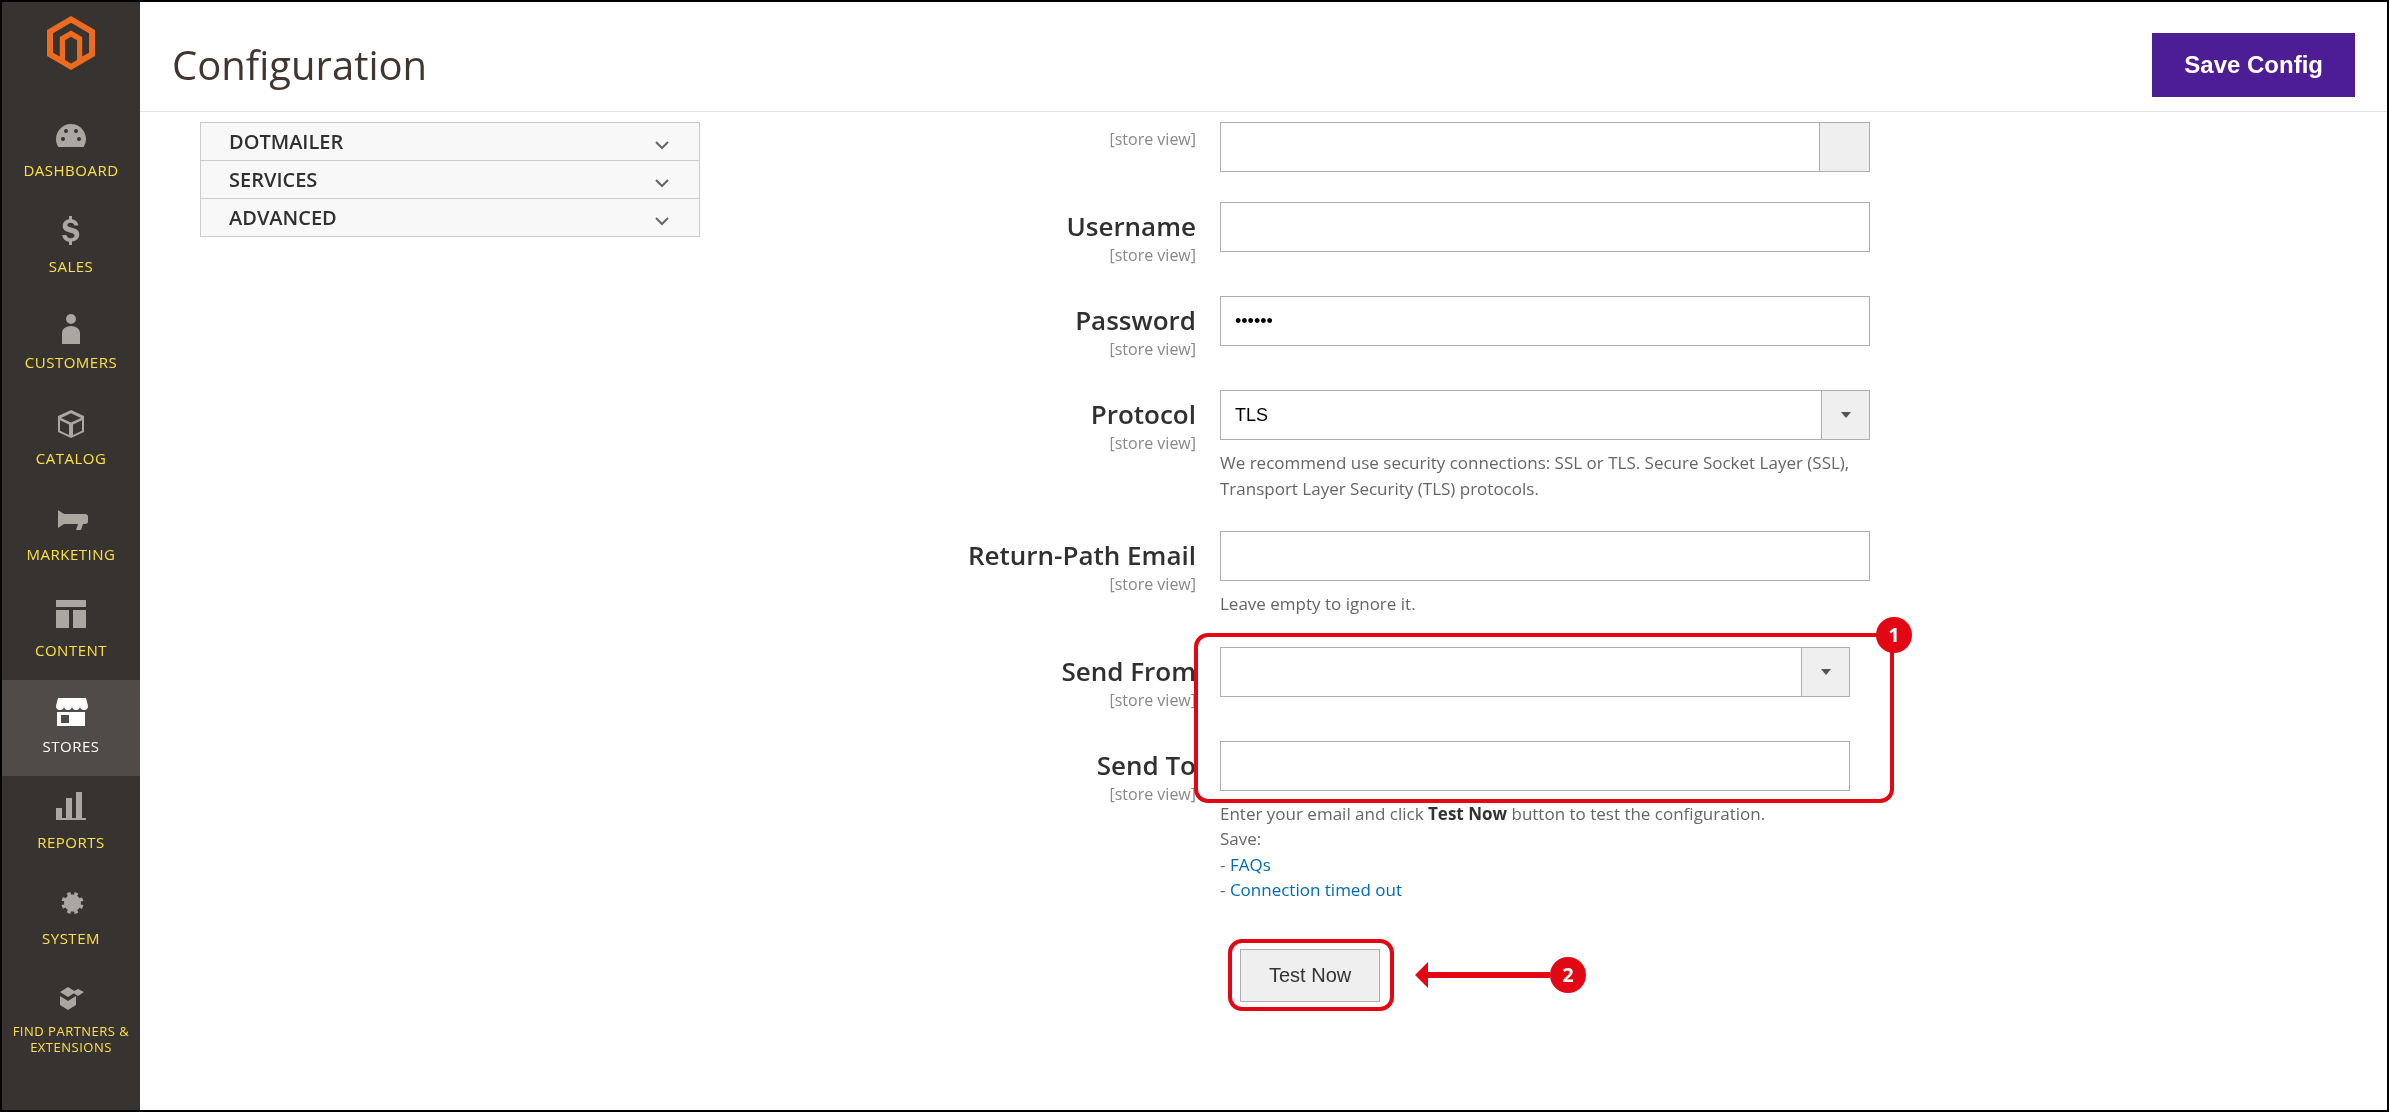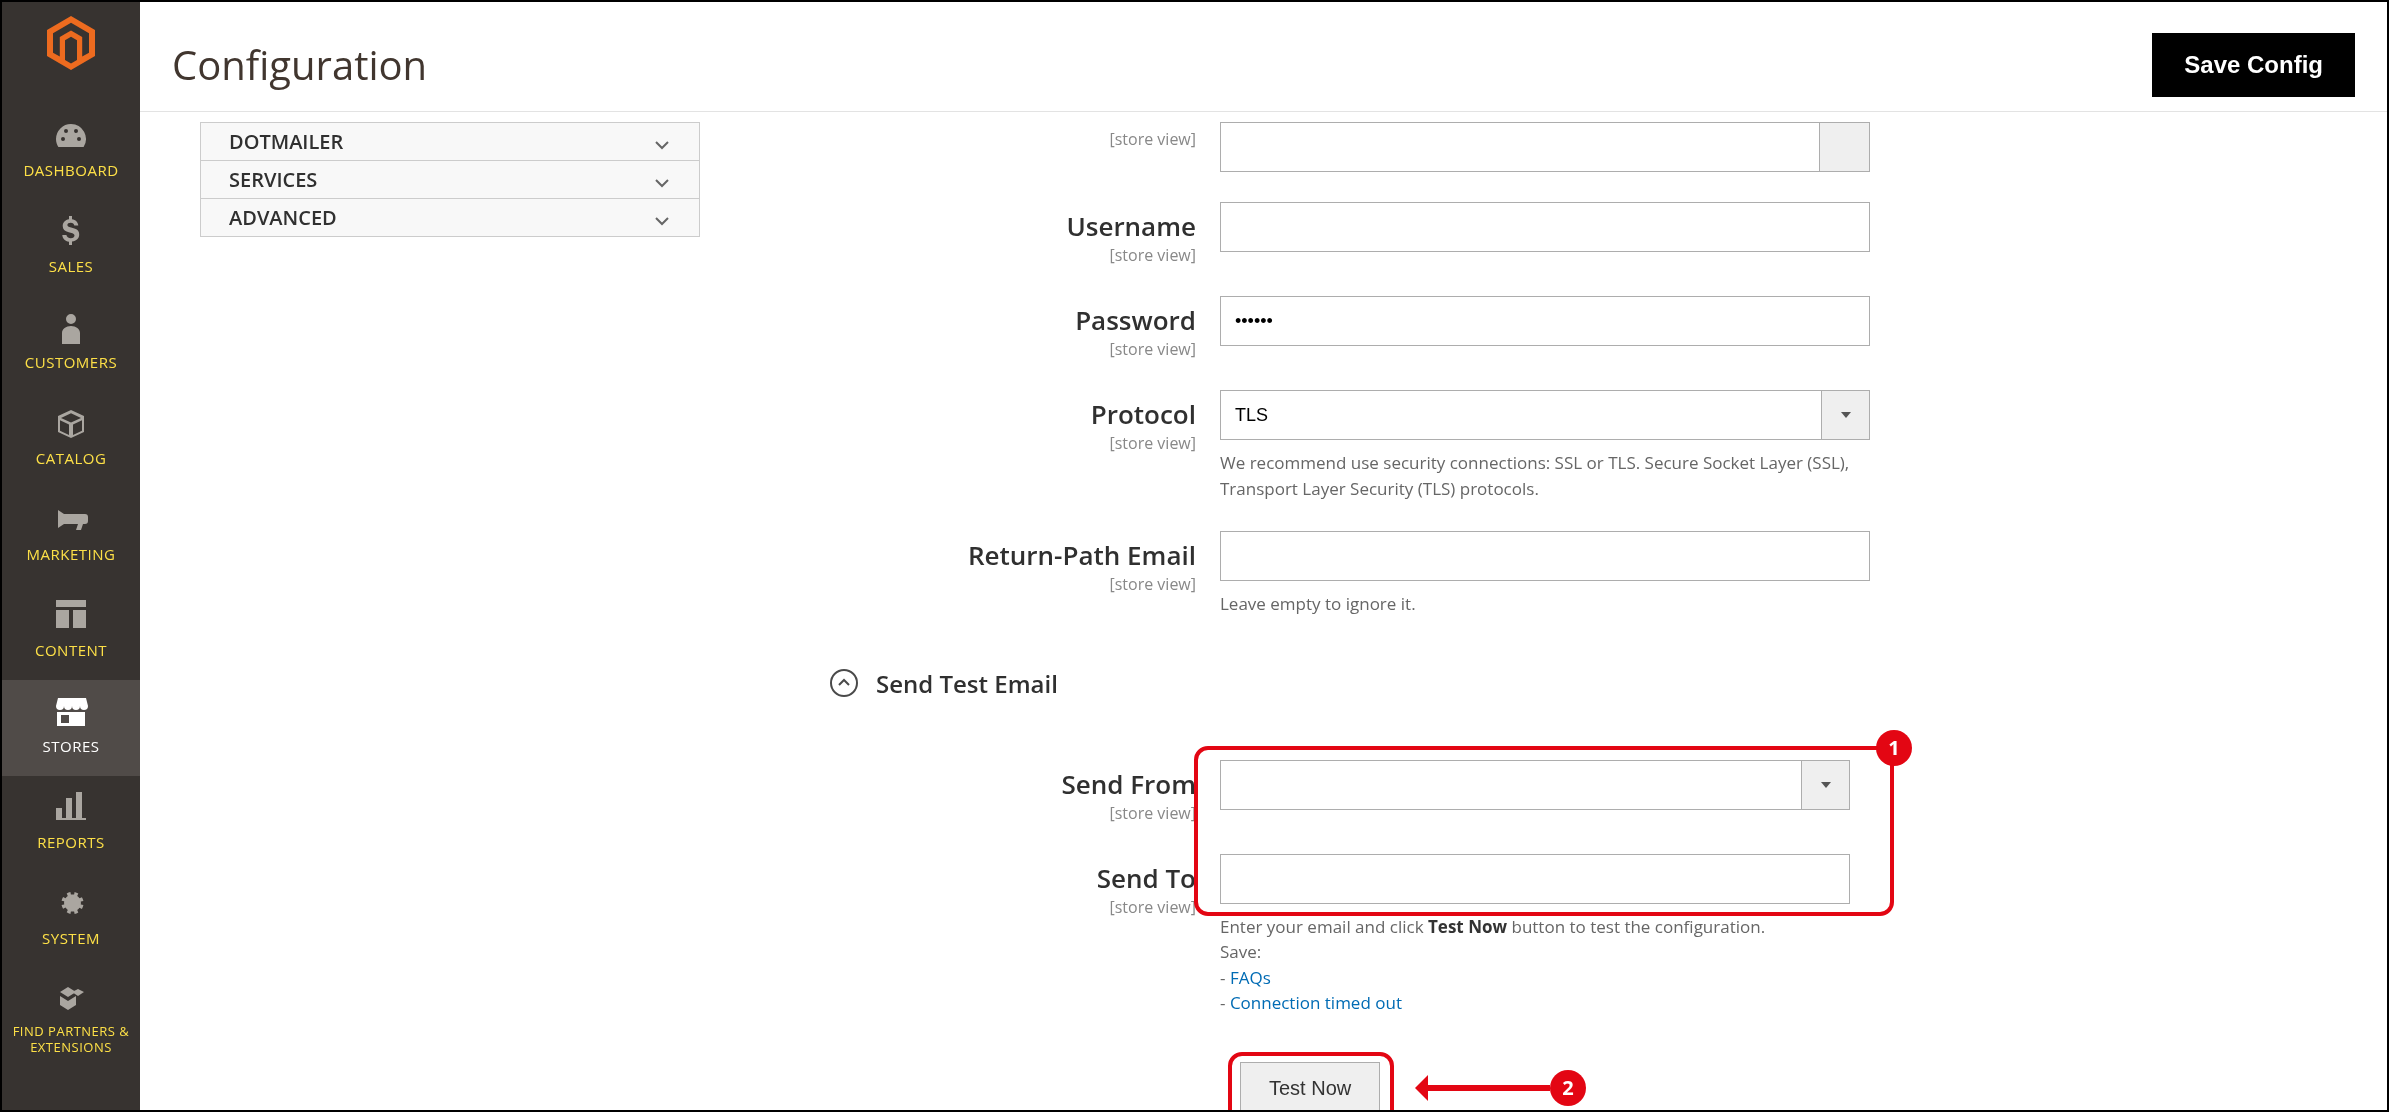--- a/index.html
+++ b/index.html
@@ -55,21 +55,21 @@
     padding: 16px 32px 0 32px;
     background: #fff;
     border-bottom: 1px solid #e3e3e3;
   }
   .page-header h1 {
     font-size: 40px;
     font-weight: 400;
     color: #41362f;
   }
   .btn-save {
-    background: #000000;
+    background: #4c1d95;
     color: #fff;
     font-size: 24px;
     font-weight: 600;
     border: none;
     padding: 18px 32px;
     cursor: pointer;
   }
   
   .content {
     position: absolute;
@@ -444,28 +444,20 @@
         <div class="main">Return-Path Email</div>
         <div class="scope">[store view]</div>
       </div>
       <div class="field-control">
         <input class="text-input blur" style="">
         <div class="help-text">Leave empty to ignore it.</div>
       </div>
     </div>
 
     
-    <div class="section-header">
-      <span class="toggle">
-        <svg width="14" height="14" viewBox="0 0 14 14">
-            <path fill="none" stroke="#4a4a4a" stroke-width="2" d="M2 9l5-5 5 5"></path>
-          </svg>
-      </span>
-      <span>Send Test Email</span>
-    </div>
 
     
     <div style="position:relative;">
       <div class="anno-box" style="left:394px; top:-14px; width:700px; height:170px;"></div>
       <div class="anno-badge" style="left:1076px; top:-30px;">1</div>
 
       <div class="field-row">
         <div class="field-label">
           <div class="main">Send From</div>
           <div class="scope">[store view]</div>

